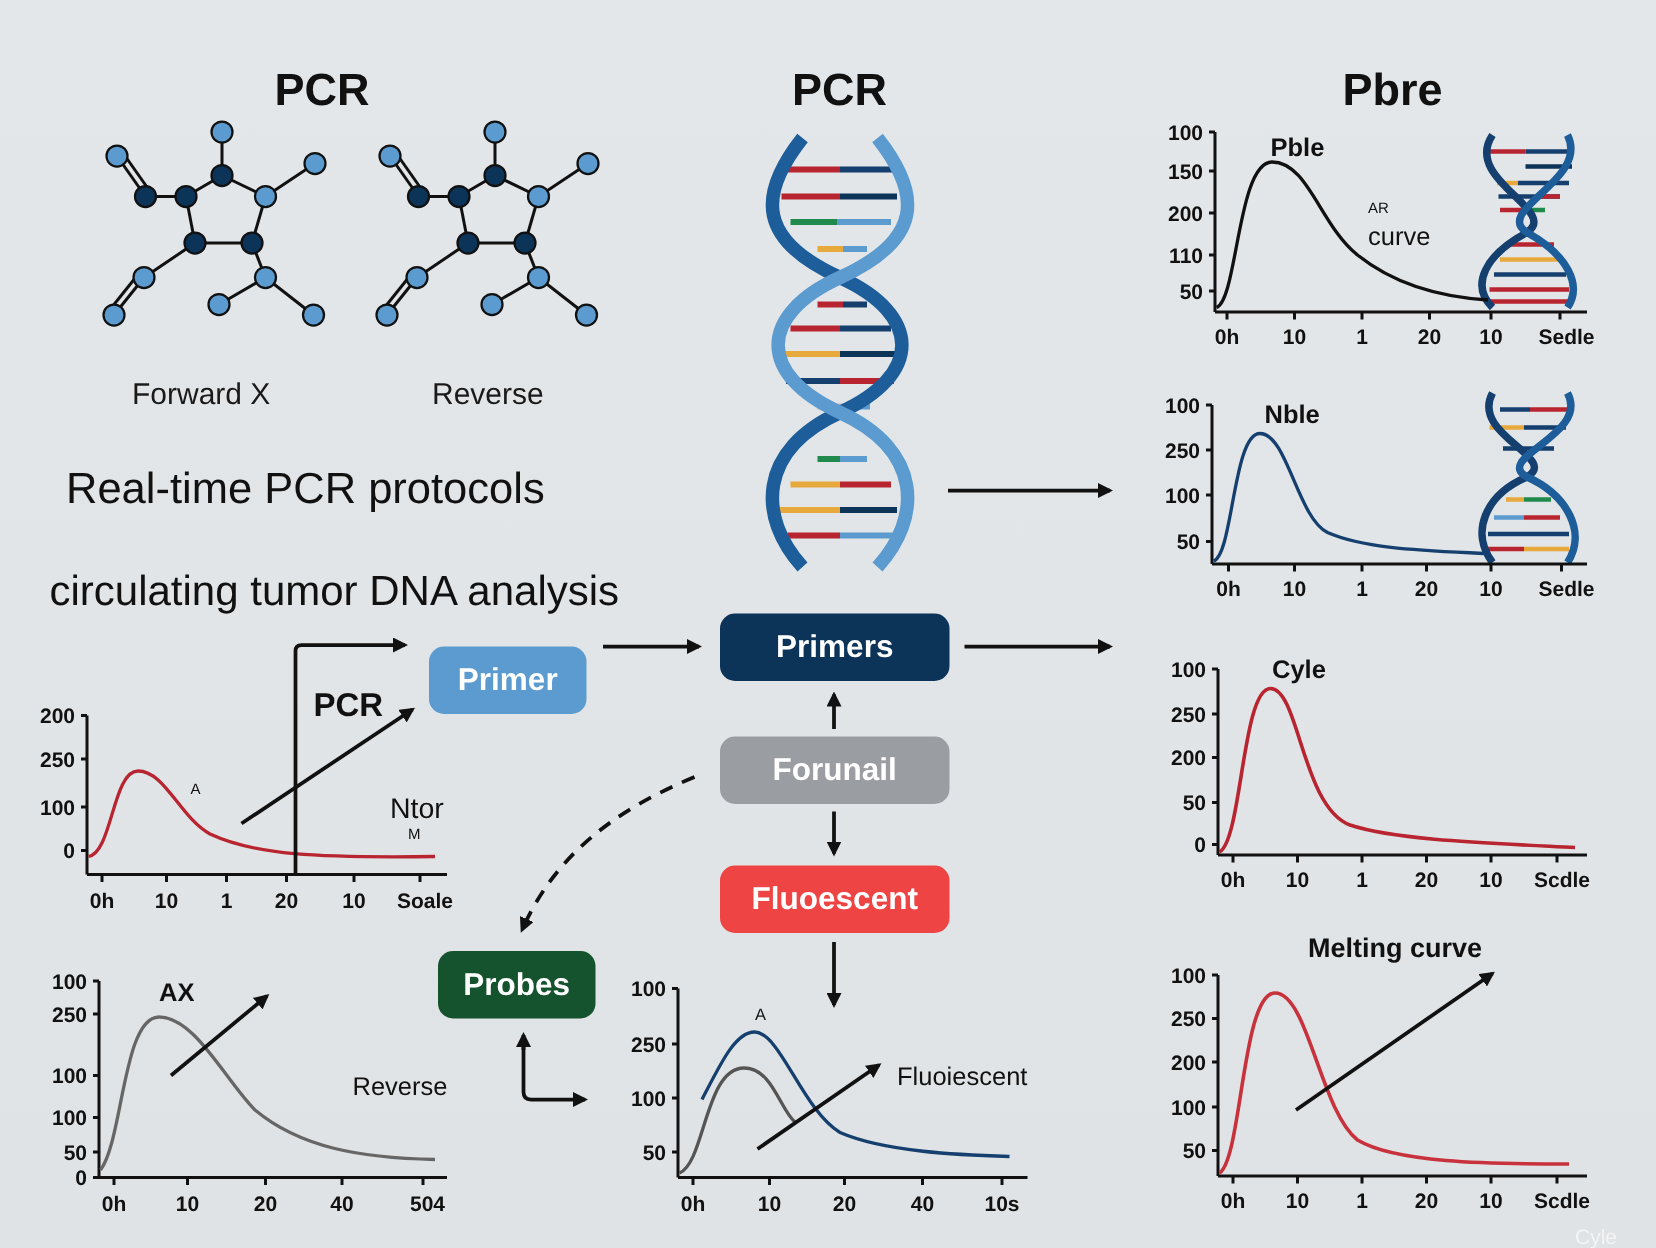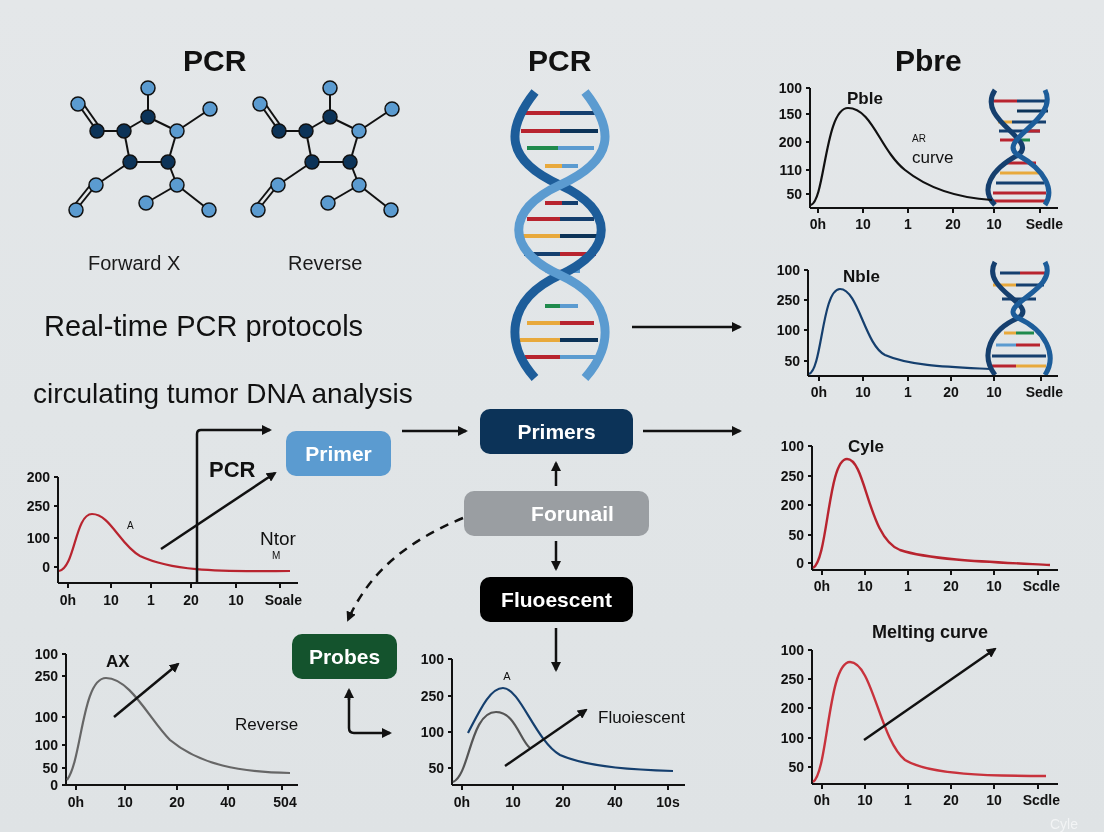--- a/index.html
+++ b/index.html
@@ -36,24 +36,24 @@
 
 <div class="abs subtitle" style="left:44px;top:294px;font-size:29px;">Real-time PCR protocols</div>
 <div class="abs subtitle" style="left:33px;top:362px;font-size:28px;">circulating tumor DNA analysis</div>
 
 <div class="box" style="left:286px;top:431px;width:105px;height:45px;background:#5b9bd0;">
   <span>Primer</span>
 </div>
 <div class="box" style="left:480px;top:409px;width:153px;height:45px;background:#0c3358;">
   <span>Primers</span>
 </div>
-<div class="box" style="left:464px;top:491px;width:153px;height:45px;background:#9a9ea2;padding-left:32px;">
+<div class="box" style="left:480px;top:491px;width:153px;height:45px;background:#9a9ea2;">
   <span>Forunail</span>
 </div>
-<div class="box" style="left:480px;top:577px;width:153px;height:45px;background:#000000;">
+<div class="box" style="left:480px;top:577px;width:153px;height:45px;background:#ef4444;">
   <span>Fluoescent</span>
 </div>
 <div class="box" style="left:292px;top:634px;width:105px;height:45px;background:#14532d;">
   <span>Probes</span>
 </div>
 
 <div class="abs" style="left:209px;top:441px;font-size:22px;font-weight:bold;">PCR</div>
 
 <svg class="layer" width="1104" height="832" viewBox="0 0 1104 832">
   <defs>

